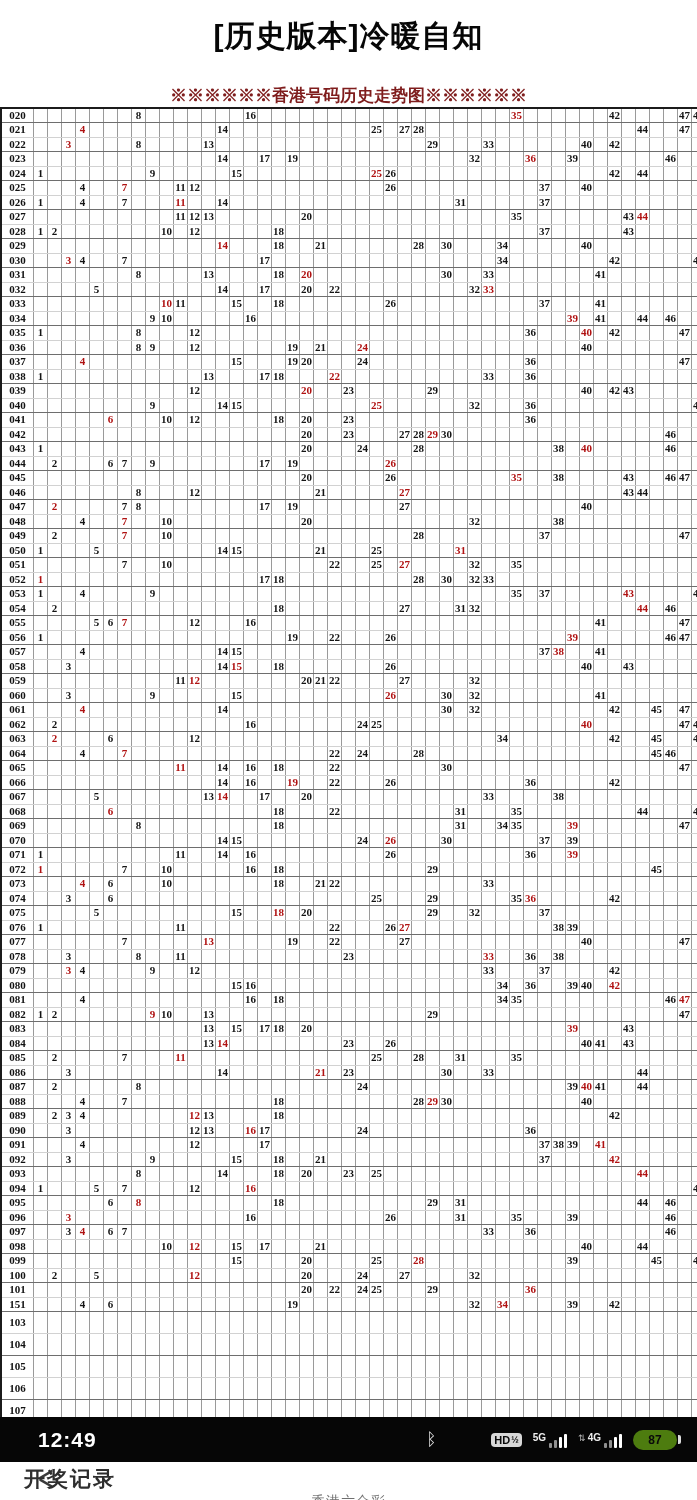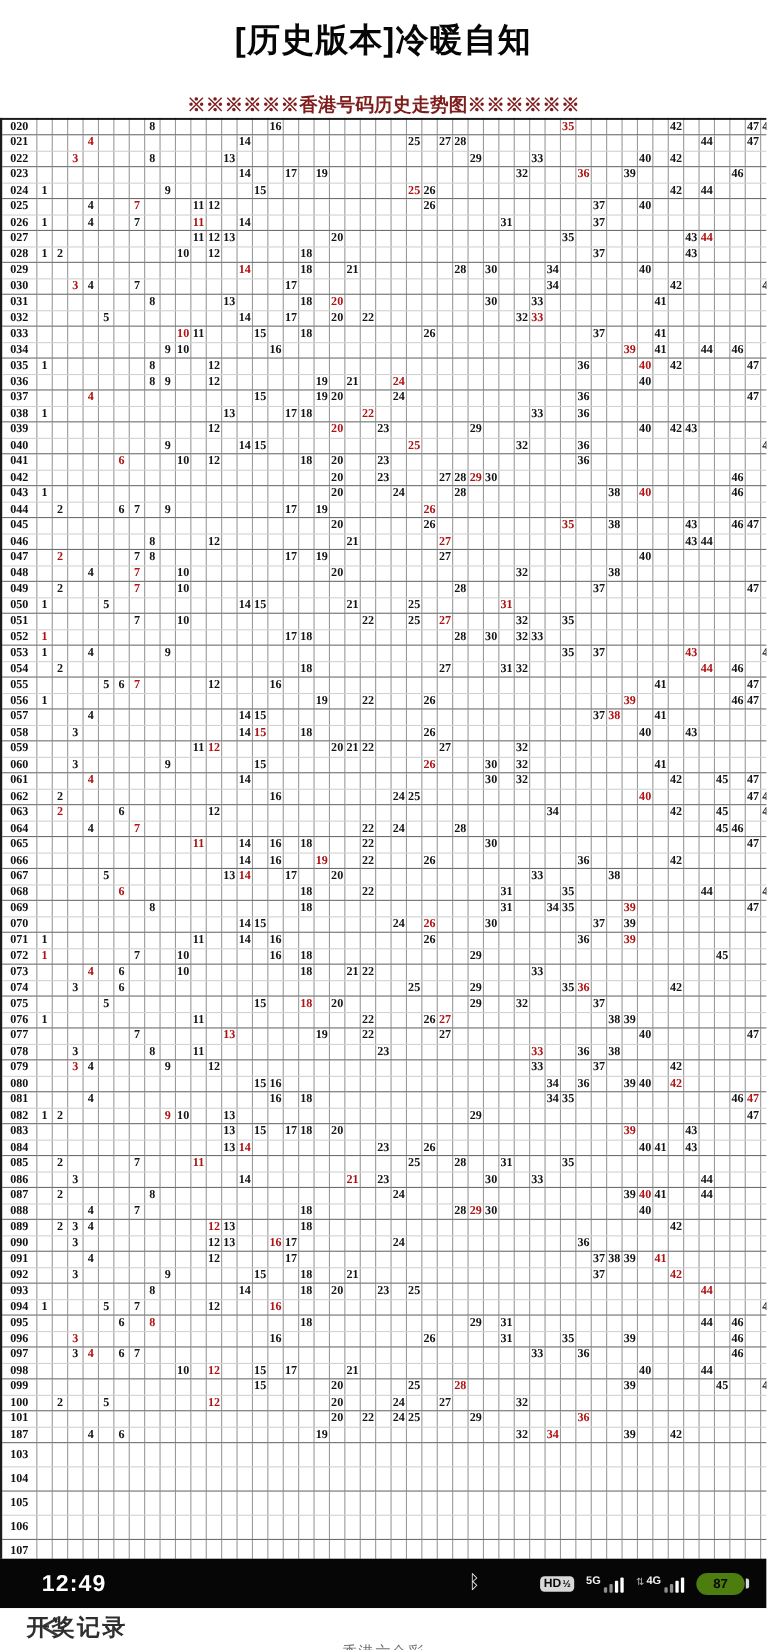--- a/index.html
+++ b/index.html
@@ -4243,21 +4243,21 @@
             <td class="c"></td>
             <td class="c"></td>
             <td class="c"></td>
             <td class="c"></td>
             <td class="c"></td>
             <td class="c"></td>
             <td class="c"></td>
             <td class="c"></td>
           </tr>
           <tr class="rn db">
-            <td class="lab">187</td>
+            <td class="lab">151</td>
             <td class="c rl"></td>
             <td class="c"></td>
             <td class="c"></td>
             <td class="c num">4</td>
             <td class="c"></td>
             <td class="c num">6</td>
             <td class="c"></td>
             <td class="c"></td>
             <td class="c"></td>
             <td class="c rl"></td>

